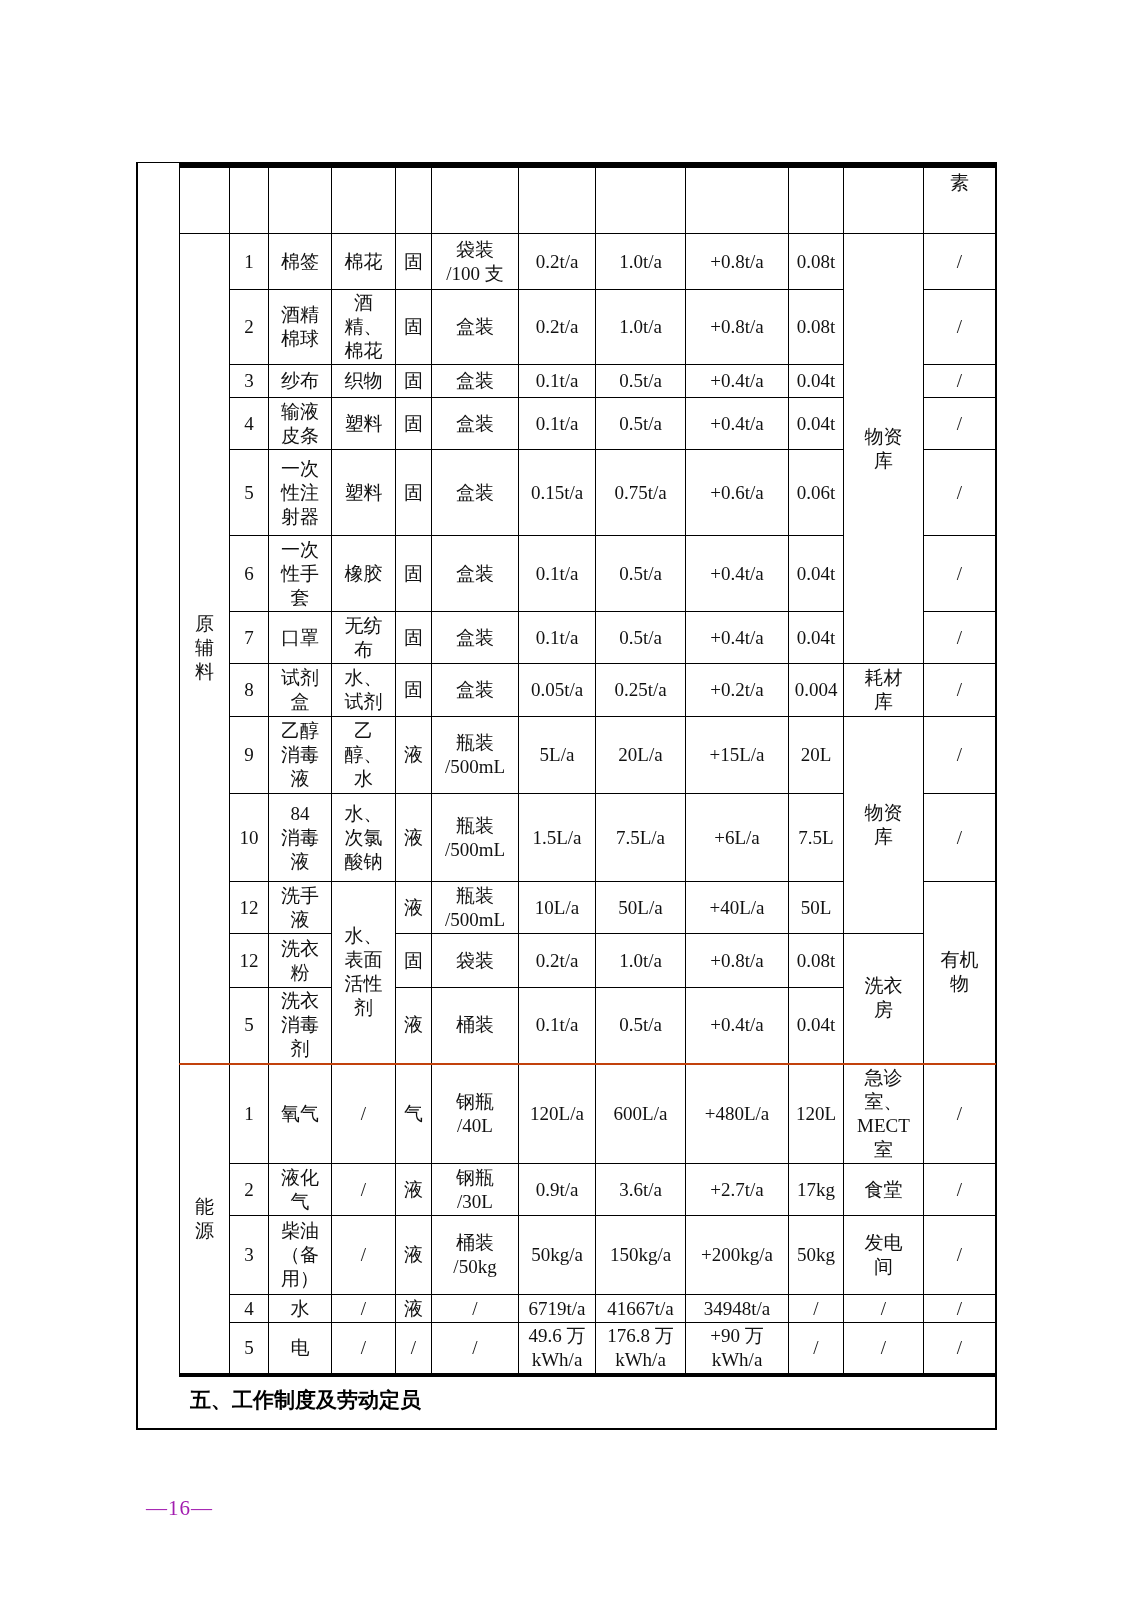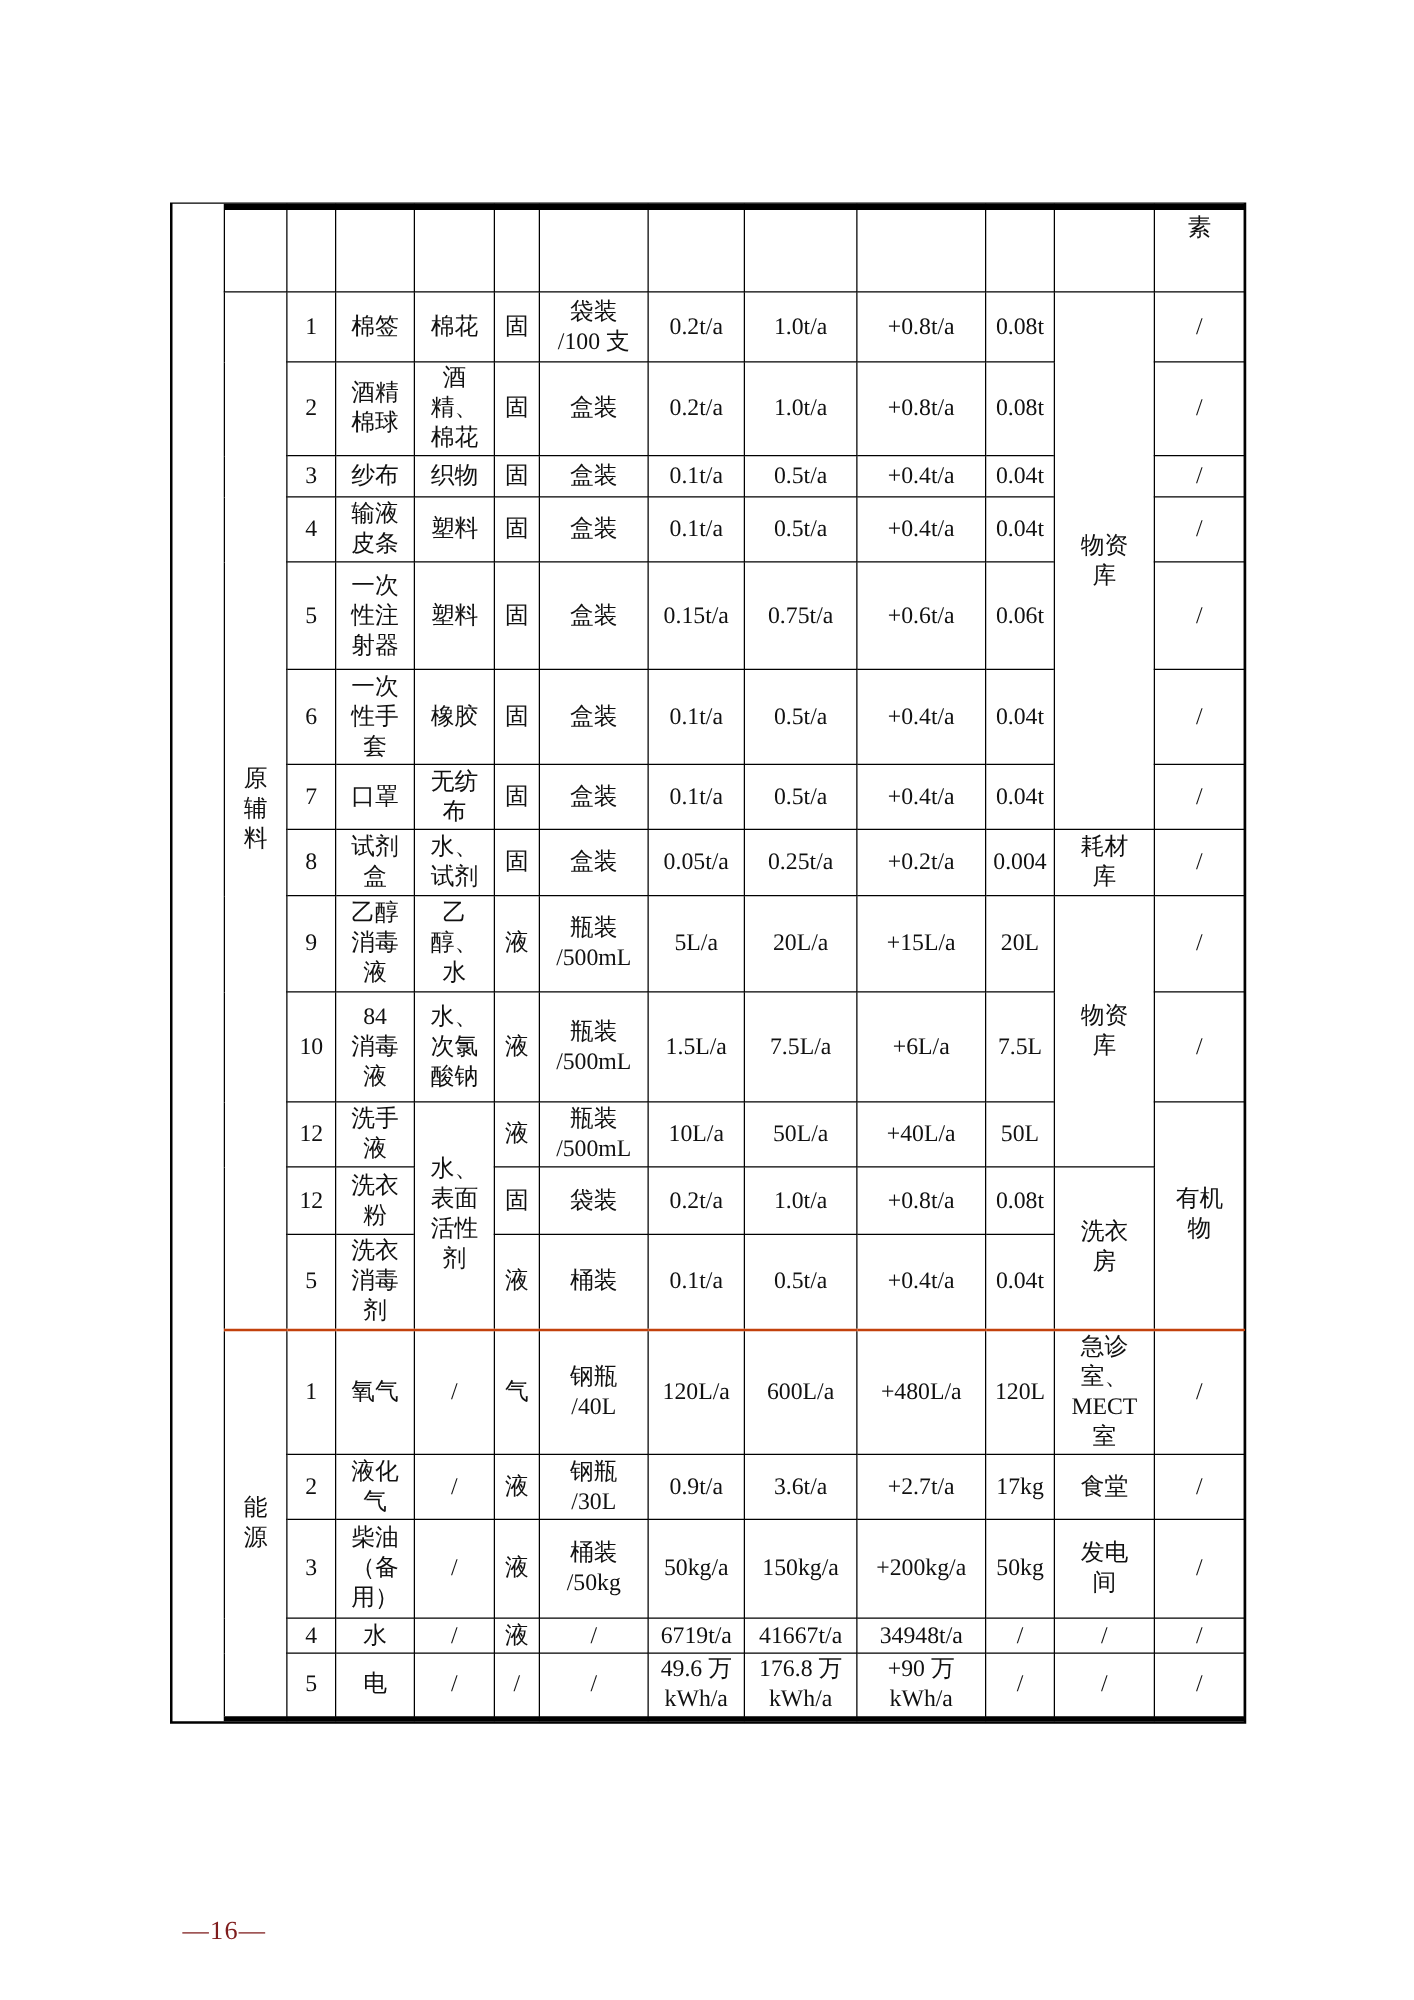--- a/index.html
+++ b/index.html
@@ -19,21 +19,21 @@
     border:1px solid #000;text-align:center;vertical-align:middle;
     font-size:19px;line-height:24px;padding:1px 2px;white-space:pre-line;overflow:hidden;
   }
   tr.sec2-first > td{border-top:2px solid #c2410c;}
   td.v-top{vertical-align:top;padding-top:3px;}
   .heading{
     font-family:"Liberation Sans","DejaVu Sans",sans-serif;font-weight:bold;
     font-size:21px;margin:9px 0 14px 52px;color:#000;
   }
   .pagenum{
-    position:absolute;left:146px;top:1496px;font-size:21px;letter-spacing:1px;color:#7f1d1d;margin-top:36px;
+    position:absolute;left:146px;top:1496px;font-size:21px;letter-spacing:1px;color:#a21caf;
   }
 </style>
 </head>
 <body>
 
 <div class="frame">
   <table class="data-table">
     <colgroup>
       <col style="width:50px">
         <col style="width:39px">
@@ -336,15 +336,16 @@
 kWh/a</td>
         <td>+90 万
 kWh/a</td>
         <td>/</td>
         <td>/</td>
         <td>/</td>
       </tr>
     </tbody>
   </table>
 
+  <div class="heading">五、工作制度及劳动定员</div>
 </div>
 
 <div class="pagenum">—16—</div>
 
 </body></html>

